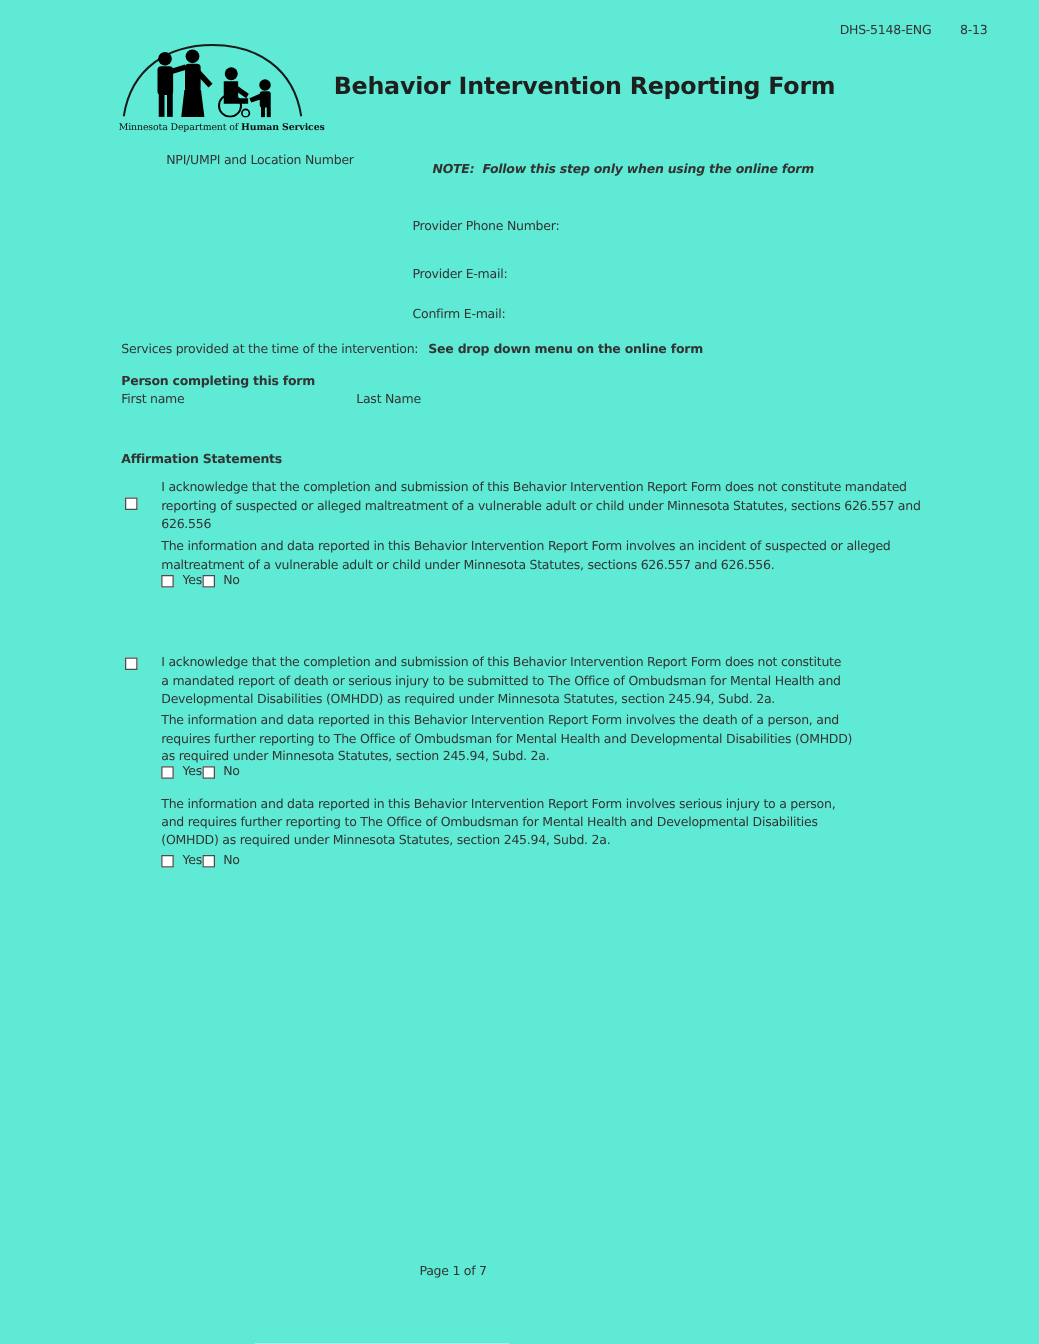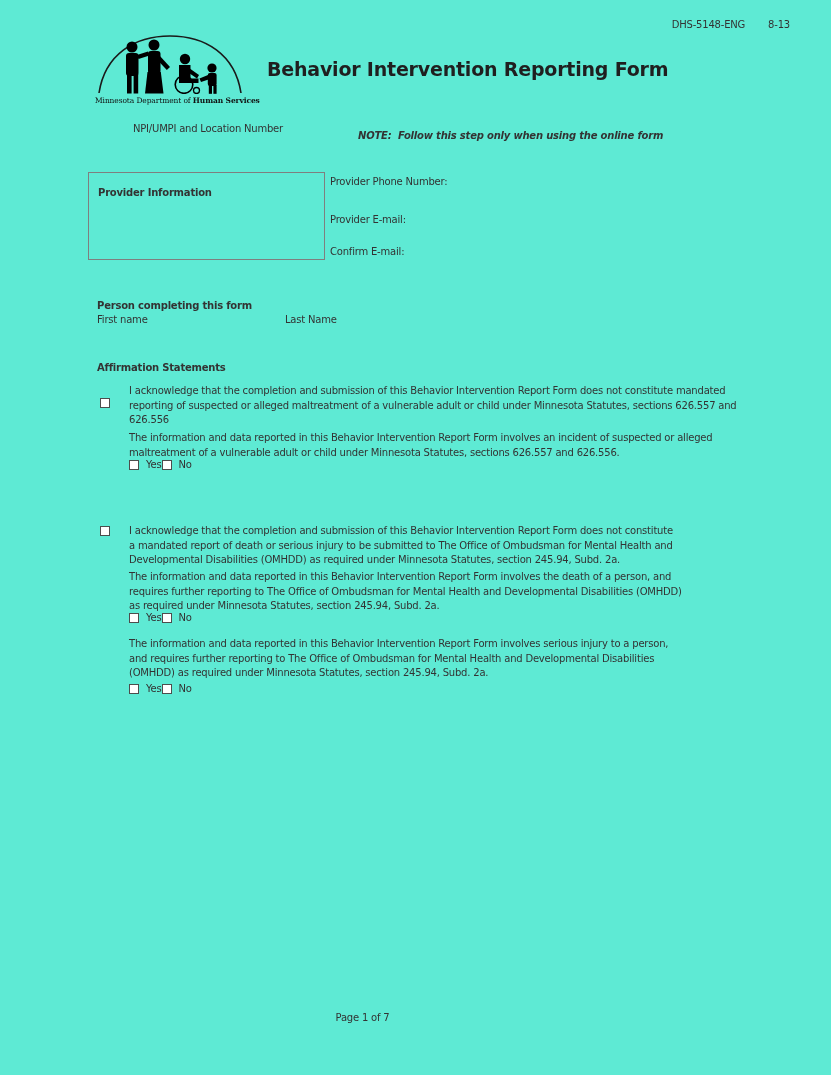--- a/index.html
+++ b/index.html
@@ -32,21 +32,21 @@
     display:inline-block;
     width:10px;height:10px;
     border:1px solid #4d4d4d;
     background:#fff;
     vertical-align:-1px;
     box-sizing:border-box;
   }
   .yesno{display:flex;align-items:center;line-height:12px;}
   .yesno .cb{margin-right:7px;}
   .yesno .lbl{}
-  .note-line{margin-left:28px;margin-top:2px;font-style:italic;}
+  .note-line{margin-left:16px;margin-top:2px;font-style:italic;}
   .svc .val{font-weight:bold;margin-left:5px;}
   .logo-caption{
     font-family:"DejaVu Serif","Liberation Serif",serif;
     font-size:7.5px;letter-spacing:-0.1px;color:#111;white-space:nowrap;
   }
   .footer{width:725px;text-align:center;}
 </style>
 </head>
 <body>
 
@@ -91,28 +91,29 @@
       <span>Minnesota Department of</span>
       <span class="b">Human Services</span>
     </div>
   </div>
 
   <div class="abs" style="left:97px;top:123px;margin-left:36px;">NPI/UMPI and Location Number</div>
   <div class="abs" style="left:330px;top:128px;">
     <div class="bi note-line">NOTE:&nbsp; Follow this step only when using the online form</div>
   </div>
 
-  <div class="abs provider-box" style="left:88px;top:172px;">
-    <span class="boxlabel">Provider Information</span>
-  </div>
 
   <div class="abs" style="left:330px;top:176px;">Provider Phone Number:</div>
   <div class="abs" style="left:330px;top:214px;">Provider E-mail:</div>
   <div class="abs" style="left:330px;top:246px;">Confirm E-mail:</div>
 
+  <div class="abs svc" style="left:97px;top:274px;">
+    <span>Services provided at the time of the intervention:</span>
+    <span class="val">See drop down menu on the online form</span>
+  </div>
 
   <div class="abs b" style="left:97px;top:300px;">Person completing this form</div>
   <div class="abs" style="left:97px;top:314px;">First name</div>
   <div class="abs" style="left:285px;top:314px;">Last Name</div>
 
   <div class="abs b" style="left:97px;top:362px;">Affirmation Statements</div>
 
   <span class="abs cb" style="left:100px;top:398px;"></span>
   <div class="abs para" style="left:129px;top:384px;">I acknowledge that the completion and submission of this Behavior Intervention Report Form does not constitute mandated
 reporting of suspected or alleged maltreatment of a vulnerable adult or child under Minnesota Statutes, sections 626.557 and

